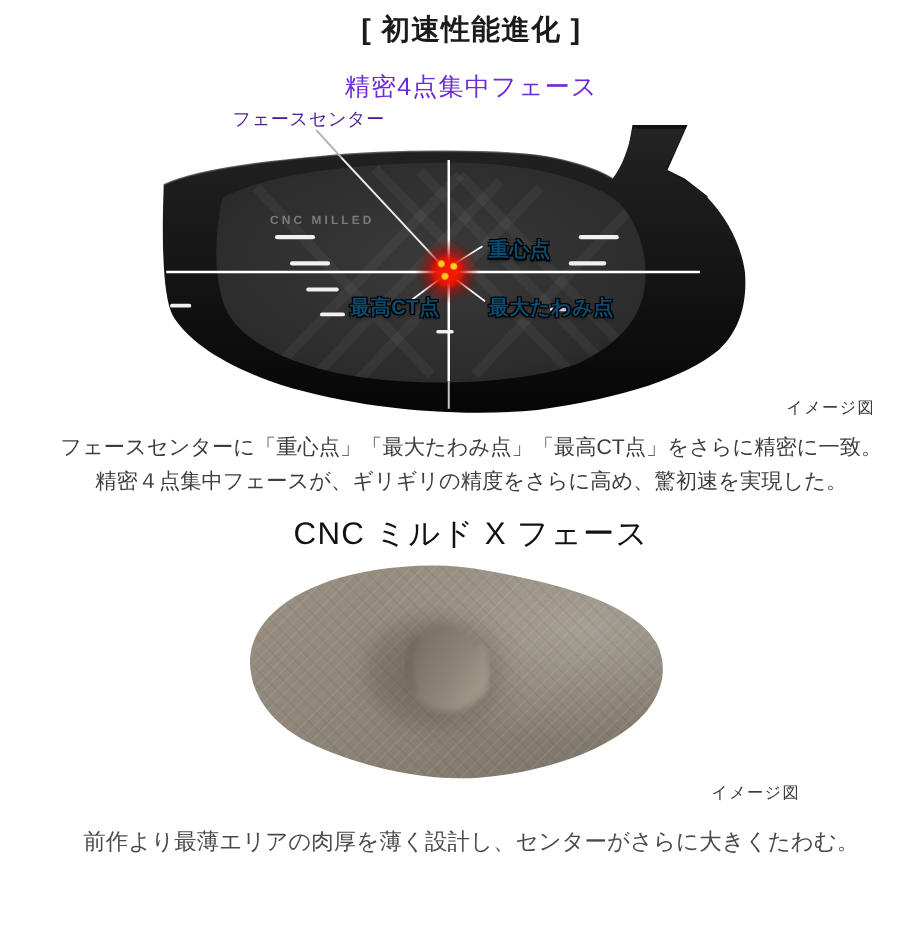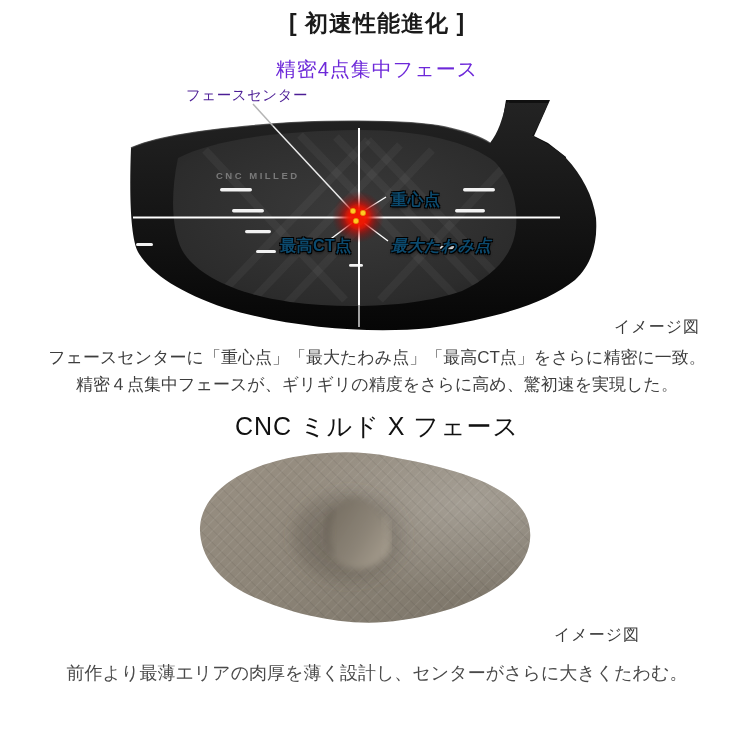--- a/index.html
+++ b/index.html
@@ -11,22 +11,22 @@
   .center{left:0;width:730px;text-align:center;}
   .title{top:8px;font-size:23px;font-weight:bold;color:#1b1b1b;letter-spacing:1px;}
   .subtitle{top:56px;font-size:20px;font-weight:normal;color:#6d28d9;letter-spacing:1px;}
   .pointer-label{left:174px;top:86px;font-size:14.5px;color:#4c1d95;letter-spacing:.5px;}
   .pt-label{
     font-size:16px;font-weight:bold;color:#0c4a6e;letter-spacing:.5px;white-space:nowrap;
     text-shadow:-1px -1px 0 #000,1px -1px 0 #000,-1px 1px 0 #000,1px 1px 0 #000,0 2px 3px rgba(0,0,0,.65);
   }
   .lbl-cg{left:379px;top:190px;}
   .lbl-ct{left:268px;top:236px;}
-  .lbl-def{left:379px;top:236px;font-style:italic;}
-  .caption{font-size:16px;color:#3a3a3a;letter-spacing:1px;}
+  .lbl-def{left:379px;top:236px;}
+  .caption{font-size:13px;color:#3a3a3a;letter-spacing:1px;}
   .caption1{top:317px;right:30px;}
   .caption2{top:625px;right:90px;}
   .para1{top:344px;font-size:17px;color:#3d3d3d;line-height:27px;}
   .heading2{top:410px;font-size:25px;font-weight:normal;color:#111;letter-spacing:1px;}
   .para2{top:659px;font-size:18px;color:#4a4a4a;line-height:29px;}
   svg{position:absolute;left:0;top:0;}
 </style>
 </head>
 <body>
 

